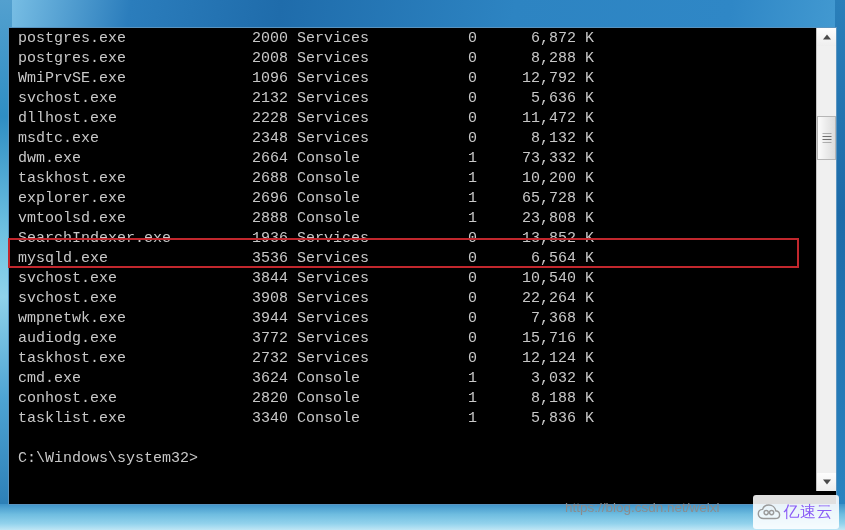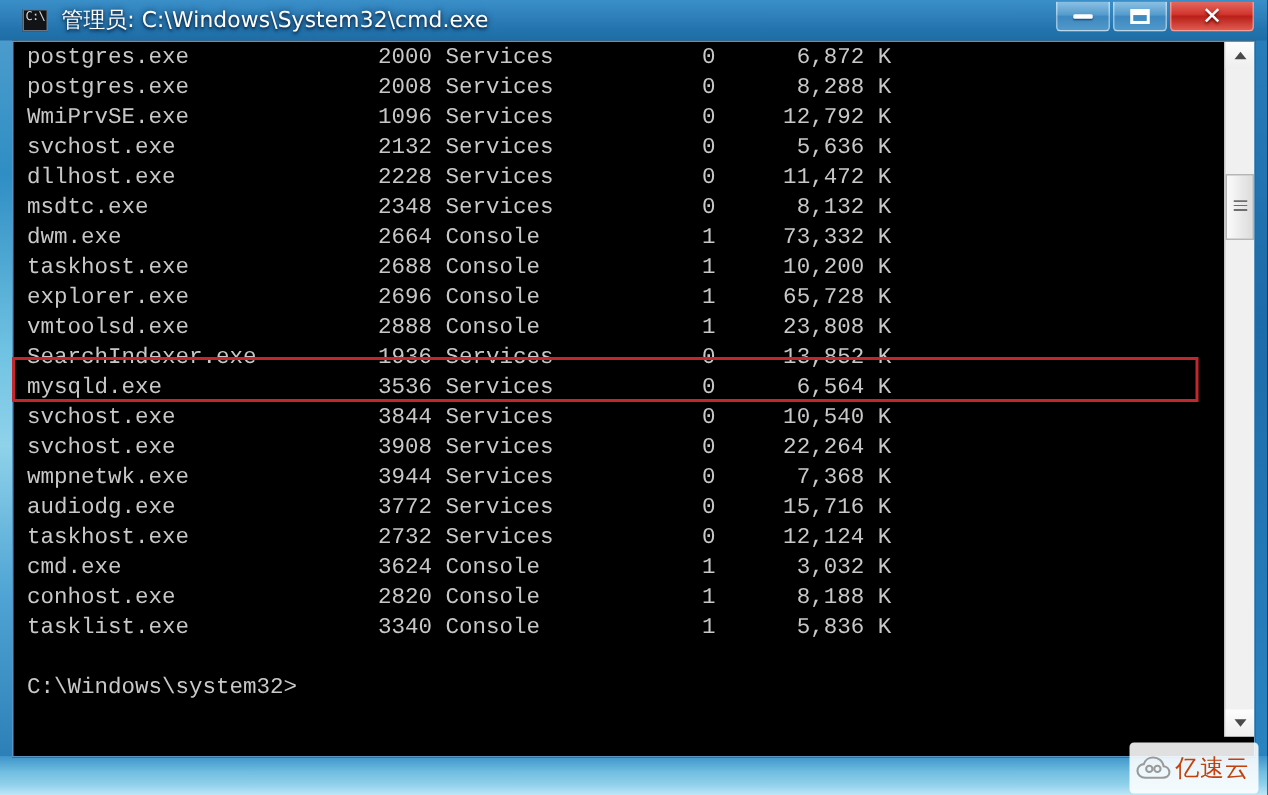--- a/index.html
+++ b/index.html
@@ -233,70 +233,56 @@
     border-radius: 3px;
   }
   .wm-cloud {
     width: 24px; height: 17px;
     position: relative;
     flex: none;
   }
   .wm-text {
     font-family: "DejaVu Sans", sans-serif;
     font-size: 16px;
-    color: #c2410c;
+    color: #8b5cf6;
     white-space: nowrap;
     letter-spacing: 0.5px;
   }
 </style>
 </head>
 <body>
 
 <div id="root">
 
   <div class="window-frame">
     <div class="frame-left-glow"></div>
     <div class="frame-right-glow"></div>
     <div class="frame-bottom-glow"></div>
   </div>
 
-  <div class="titlebar">
-    <div class="title-icon"></div>
-    <div class="title-text">管理员: C:\Windows\System32\cmd.exe</div>
-    <div class="win-buttons">
-      <div class="win-btn">
-        <span class="glyph min"></span>
-      </div>
-      <div class="win-btn">
-        <span class="glyph max"></span>
-      </div>
-      <div class="win-btn close">
-        <span class="glyph cls">✕</span>
-      </div>
-    </div>
-  </div>
 
   <div class="console-outer">
     <div class="console-text" id="console-text"><div class="row">postgres.exe              2000 Services           0      6,872 K</div><div class="row">postgres.exe              2008 Services           0      8,288 K</div><div class="row">WmiPrvSE.exe              1096 Services           0     12,792 K</div><div class="row">svchost.exe               2132 Services           0      5,636 K</div><div class="row">dllhost.exe               2228 Services           0     11,472 K</div><div class="row">msdtc.exe                 2348 Services           0      8,132 K</div><div class="row">dwm.exe                   2664 Console            1     73,332 K</div><div class="row">taskhost.exe              2688 Console            1     10,200 K</div><div class="row">explorer.exe              2696 Console            1     65,728 K</div><div class="row">vmtoolsd.exe              2888 Console            1     23,808 K</div><div class="row">SearchIndexer.exe         1936 Services           0     13,852 K</div><div class="row">mysqld.exe                3536 Services           0      6,564 K</div><div class="row">svchost.exe               3844 Services           0     10,540 K</div><div class="row">svchost.exe               3908 Services           0     22,264 K</div><div class="row">wmpnetwk.exe              3944 Services           0      7,368 K</div><div class="row">audiodg.exe               3772 Services           0     15,716 K</div><div class="row">taskhost.exe              2732 Services           0     12,124 K</div><div class="row">cmd.exe                   3624 Console            1      3,032 K</div><div class="row">conhost.exe               2820 Console            1      8,188 K</div><div class="row">tasklist.exe              3340 Console            1      5,836 K</div><div class="row"> </div><div class="row">C:\Windows\system32&gt;</div></div>
 
     <div class="scrollbar">
       <div class="sb-arrow top">
         <span class="tri"></span>
       </div>
       <div class="sb-thumb">
         <span class="grip"></span>
       </div>
       <div class="sb-arrow bottom">
         <span class="tri"></span>
       </div>
     </div>
   </div>
 
   <div class="red-box"></div>
 
+  <div class="wm-url">https://blog.csdn.net/weixi</div>
   <div class="wm-logo">
     <span class="wm-cloud">
       <svg width="24" height="17" viewBox="0 0 24 17">
         <path d="M6.5 14.5c-3 0-5.2-2-5.2-4.6 0-2.4 1.8-4.3 4.3-4.5C6.3 2.8 8.8 1 11.8 1c3.6 0 6.5 2.5 6.9 5.8 2.2.3 3.9 2 3.9 4.1 0 2.4-2.1 3.6-4.6 3.6z" fill="none" stroke="#9a9a9a" stroke-width="1.4"></path>
         <circle cx="9.2" cy="8.6" r="2.1" fill="none" stroke="#9a9a9a" stroke-width="1.4"></circle>
         <circle cx="14.6" cy="8.6" r="2.1" fill="none" stroke="#9a9a9a" stroke-width="1.4"></circle>
       </svg>
     </span>
     <span class="wm-text">亿速云</span>
   </div>

